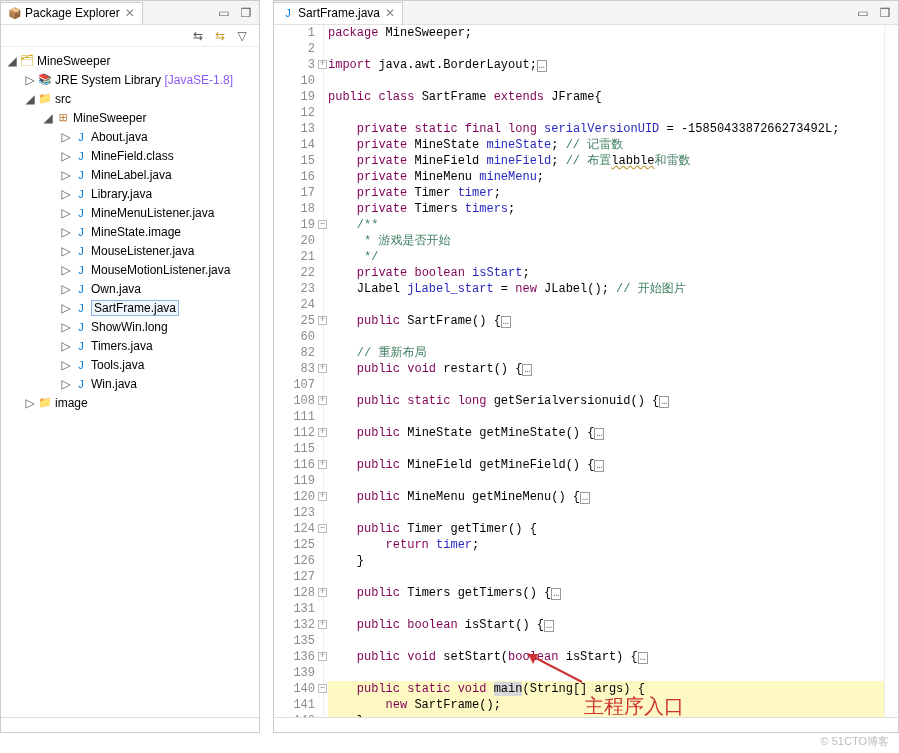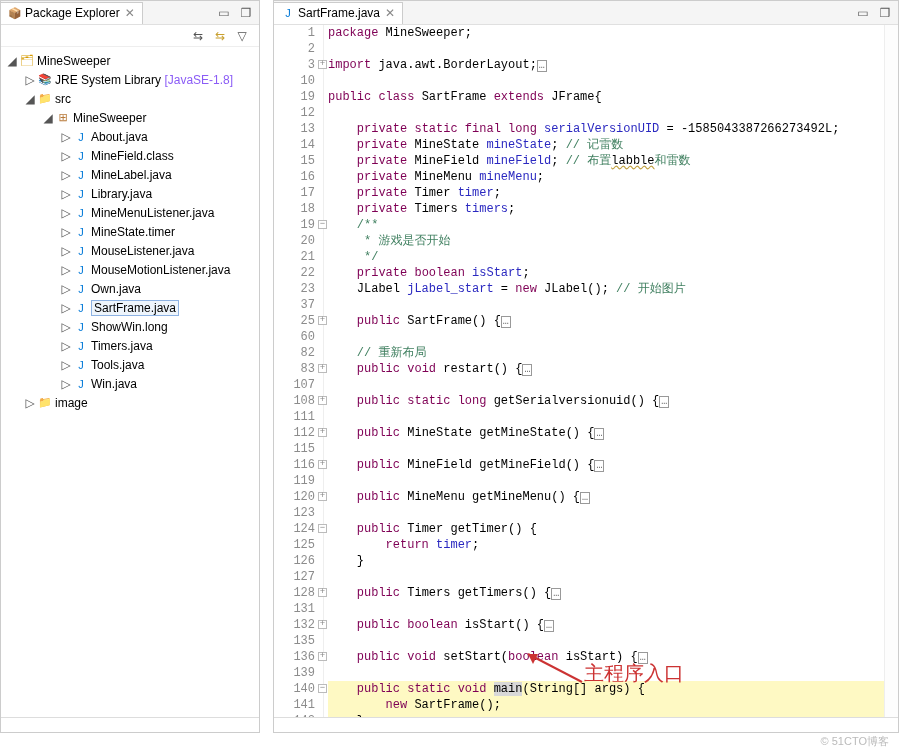--- a/index.html
+++ b/index.html
@@ -32,21 +32,21 @@
 .fld { color: #2a28c0; }
 .cm { color: #3f7f5f; }
 .ital { }
 .ul { text-decoration: underline wavy #c0a040; text-decoration-skip-ink: none; }
 .hl140 { background: #fef9c3; display: block; }
 .foldbox { display: inline-block; border: 1px solid #999; padding: 0 1px; font-size: 10px; line-height: 10px; color: #666; }
 .line { height: 16px; }
 .gline { height: 16px; position: relative; }
 .foldmark { position: absolute; right: -12px; top: 3px; font-size: 9px; color: #888; border: 1px solid #bbb; width: 9px; height: 9px; line-height: 7px; text-align: center; background: #fff; }
 .overview-ruler { width: 14px; border-left: 1px solid #eee; background: #fdfdfd; }
-.annotation { color: #cc3333; font-family: "Microsoft YaHei","SimSun",sans-serif; font-size: 20px; position: absolute; }
+.annotation { color: #cc3333; font-family: "Microsoft YaHei","SimSun",sans-serif; font-size: 20px; position: absolute; margin-top: 33px; }
 .arrow { position: absolute; }
 .watermark { position: absolute; right: 10px; bottom: 4px; color: #bbb; font-size: 11px; font-family: sans-serif; margin-left: 20px; }
 .scrolls { height: 15px; border-top: 1px solid #ddd; }
 </style>
 </head>
 <body>
 
 <div class="wrap">
 
   <div class="panel explorer">
@@ -112,21 +112,21 @@
             <span>Library.java</span>
           </div>
           <div class="node" style="padding-left: 58px;">
             <span class="twisty">▷</span>
             <span class="nicon jfile">J</span>
             <span>MineMenuListener.java</span>
           </div>
           <div class="node" style="padding-left: 58px;">
             <span class="twisty">▷</span>
             <span class="nicon jfile">J</span>
-            <span>MineState.timer</span>
+            <span>MineState.image</span>
           </div>
           <div class="node" style="padding-left: 58px;">
             <span class="twisty">▷</span>
             <span class="nicon jfile">J</span>
             <span>MouseListener.java</span>
           </div>
           <div class="node" style="padding-left: 58px;">
             <span class="twisty">▷</span>
             <span class="nicon jfile">J</span>
             <span>MouseMotionListener.java</span>
@@ -196,21 +196,21 @@
           <div class="gline">14</div>
           <div class="gline">15</div>
           <div class="gline">16</div>
           <div class="gline">17</div>
           <div class="gline">18</div>
           <div class="gline">19<span class="foldmark">−</span></div>
           <div class="gline">20</div>
           <div class="gline">21</div>
           <div class="gline">22</div>
           <div class="gline">23</div>
-          <div class="gline">37</div>
+          <div class="gline">24</div>
           <div class="gline">25<span class="foldmark">+</span></div>
           <div class="gline">60</div>
           <div class="gline">82</div>
           <div class="gline">83<span class="foldmark">+</span></div>
           <div class="gline">107</div>
           <div class="gline">108<span class="foldmark">+</span></div>
           <div class="gline">111</div>
           <div class="gline">112<span class="foldmark">+</span></div>
           <div class="gline">115</div>
           <div class="gline">116<span class="foldmark">+</span></div>

